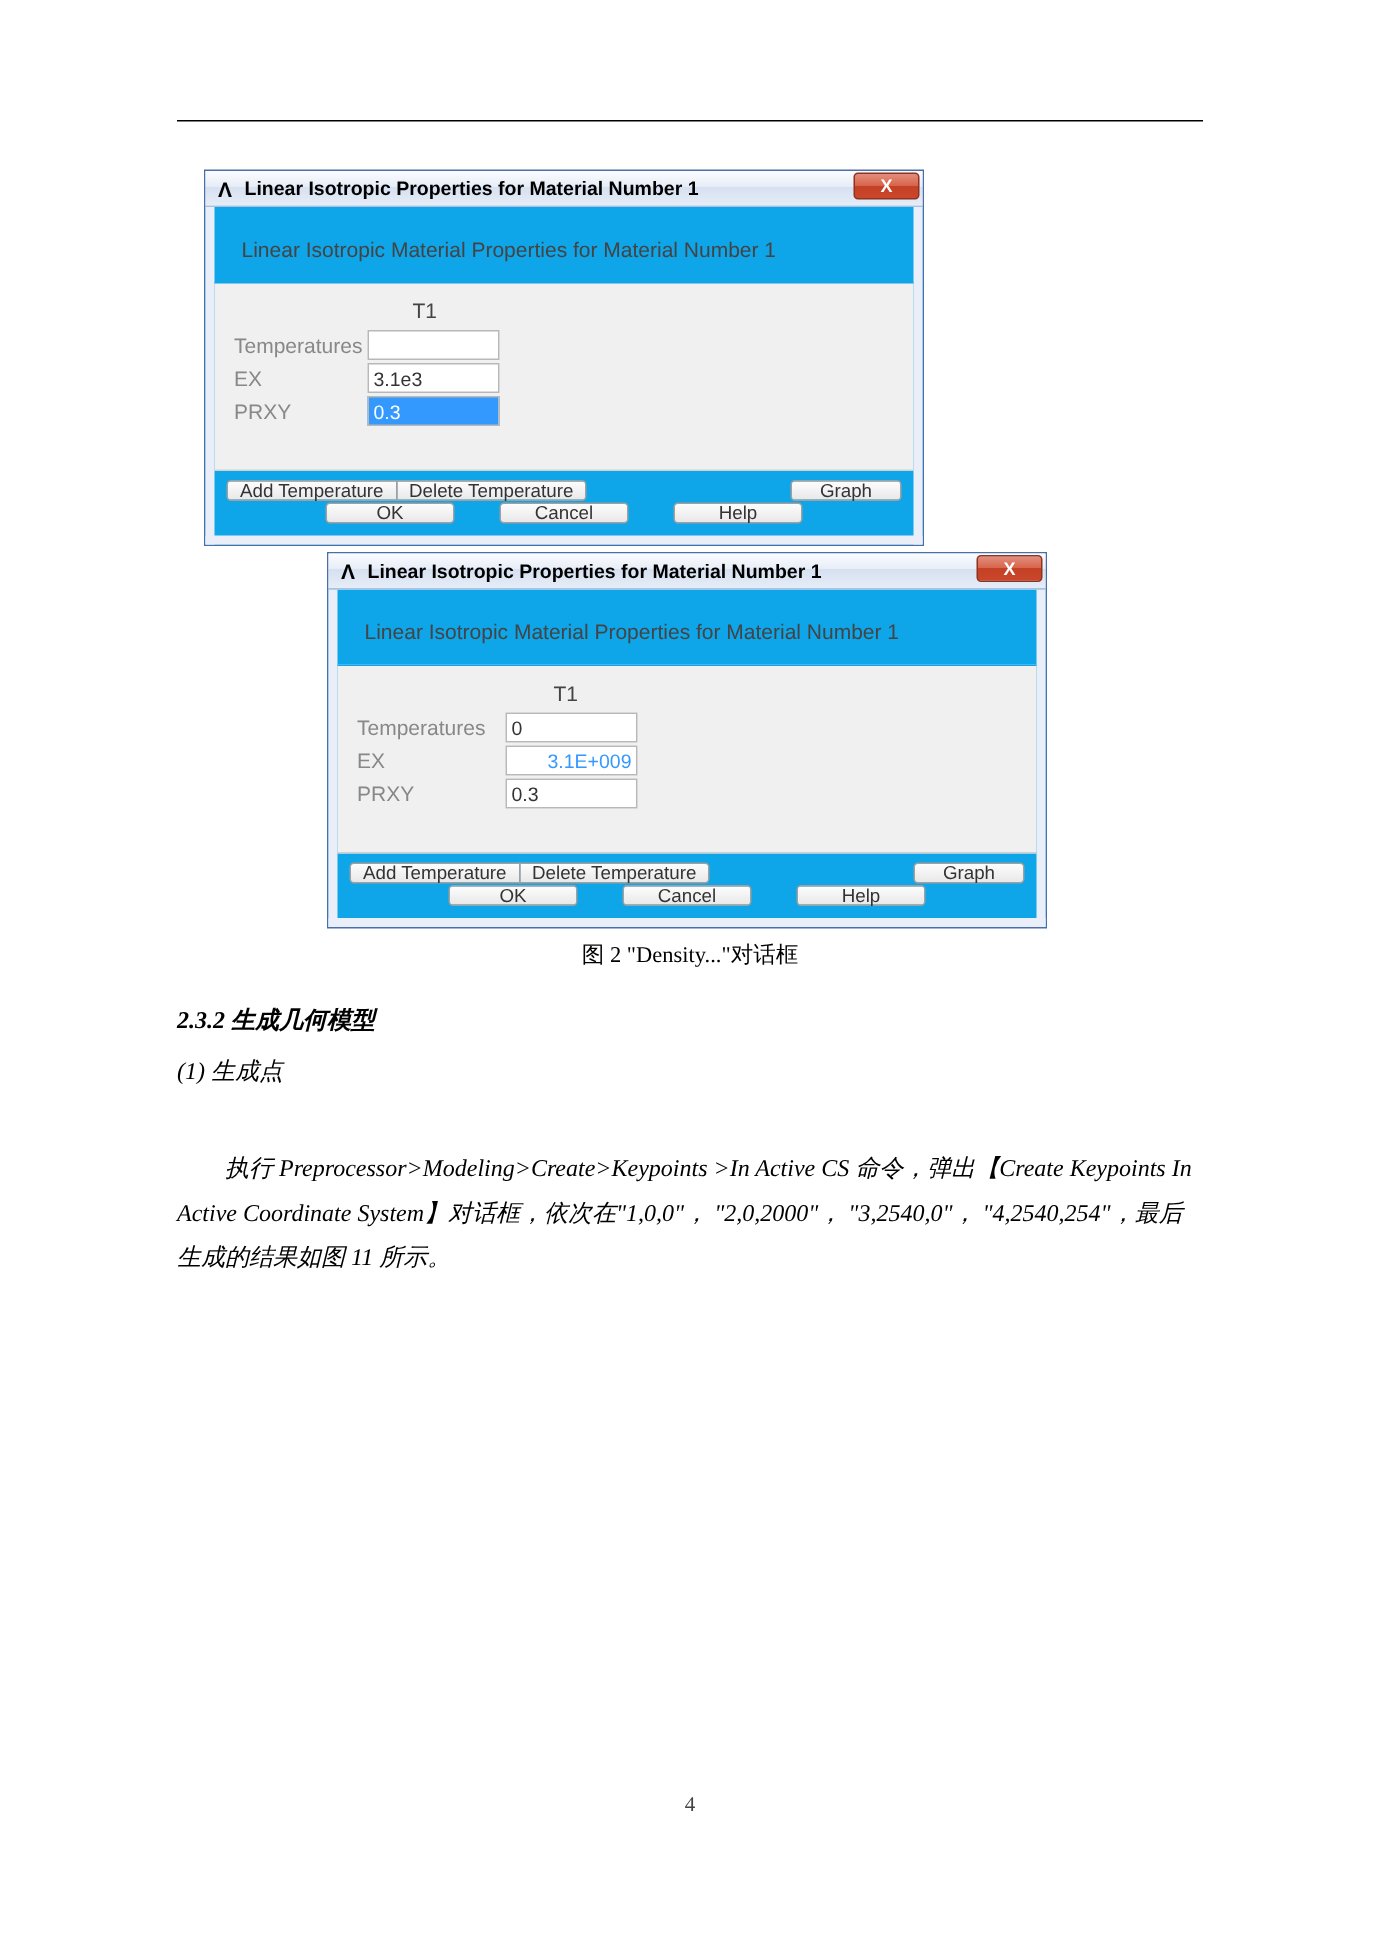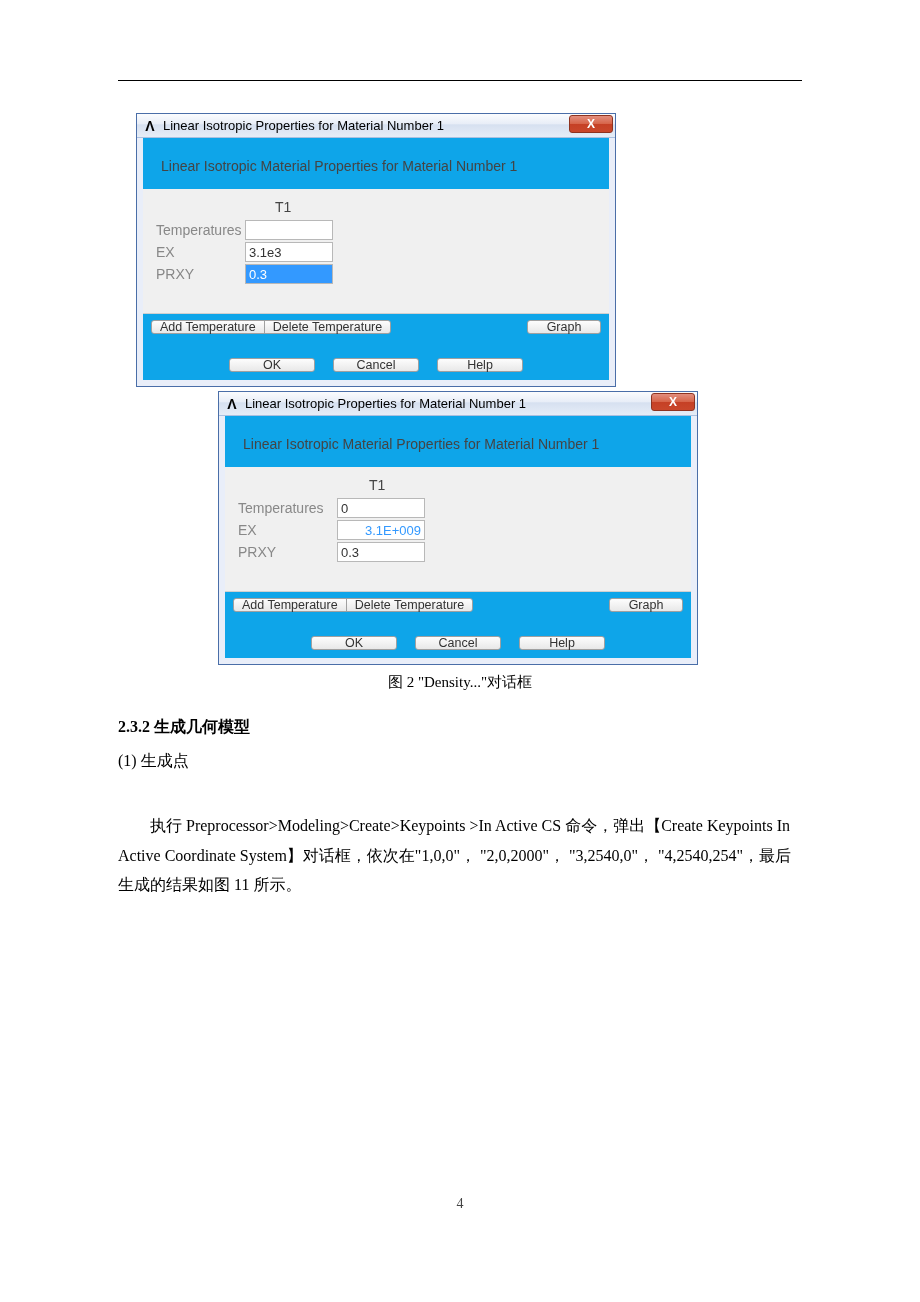--- a/index.html
+++ b/index.html
@@ -44,20 +44,21 @@
   }
   .title-icon {
     width: 14px; height: 14px;
     margin-right: 6px;
     display: flex; align-items: center; justify-content: center;
     font-weight: bold; color: #000; font-size: 14px;
   }
   .title-text {
     color: #000;
     font-size: 13px;
+    font-weight: bold;
   }
   .close-btn {
     position: absolute;
     right: 2px; top: 1px;
     width: 44px; height: 18px;
     background: linear-gradient(to bottom,#e28e7e 0%,#d7654a 48%,#c54025 50%,#c9472b 100%);
     border: 1px solid #8e3320;
     border-radius: 3px;
     color: #fff;
     display: flex; align-items: center; justify-content: center;
@@ -121,22 +122,22 @@
   }
   .dialog-footer {
     padding: 6px 8px 8px 8px;
   }
   .button-row {
     display: flex;
     gap: 0;
   }
   .button-row.space {
     justify-content: center;
-    gap: 18px;
-    margin-top: 24px;
+    gap: 30px;
+    margin-top: 1px;
   }
   .btn {
     height: 14px;
     padding: 0 8px;
     background: linear-gradient(to bottom,#fdfdfd,#e8e8e8);
     border: 1px solid #a0a0a0;
     border-radius: 3px;
     font-size: 12.5px;
     color: #333;
     display: inline-flex;
@@ -152,20 +153,21 @@
     font-family: "SimSun","Times New Roman",serif;
     font-size: 15px;
     color: #000;
     margin: 8px 0 20px 0;
   }
   .doc-text {
     font-family: "SimSun","Times New Roman",serif;
     font-size: 16px;
     color: #000;
     line-height: 1.85;
+    font-style: italic;
   }
   .heading {
     font-weight: bold;
     font-family: "SimSun","Times New Roman",serif;
     font-size: 16px;
     margin-bottom: 4px;
   }
   .indent { text-indent: 2em; margin-top: 36px; }
   .page-num {
     position: absolute;

